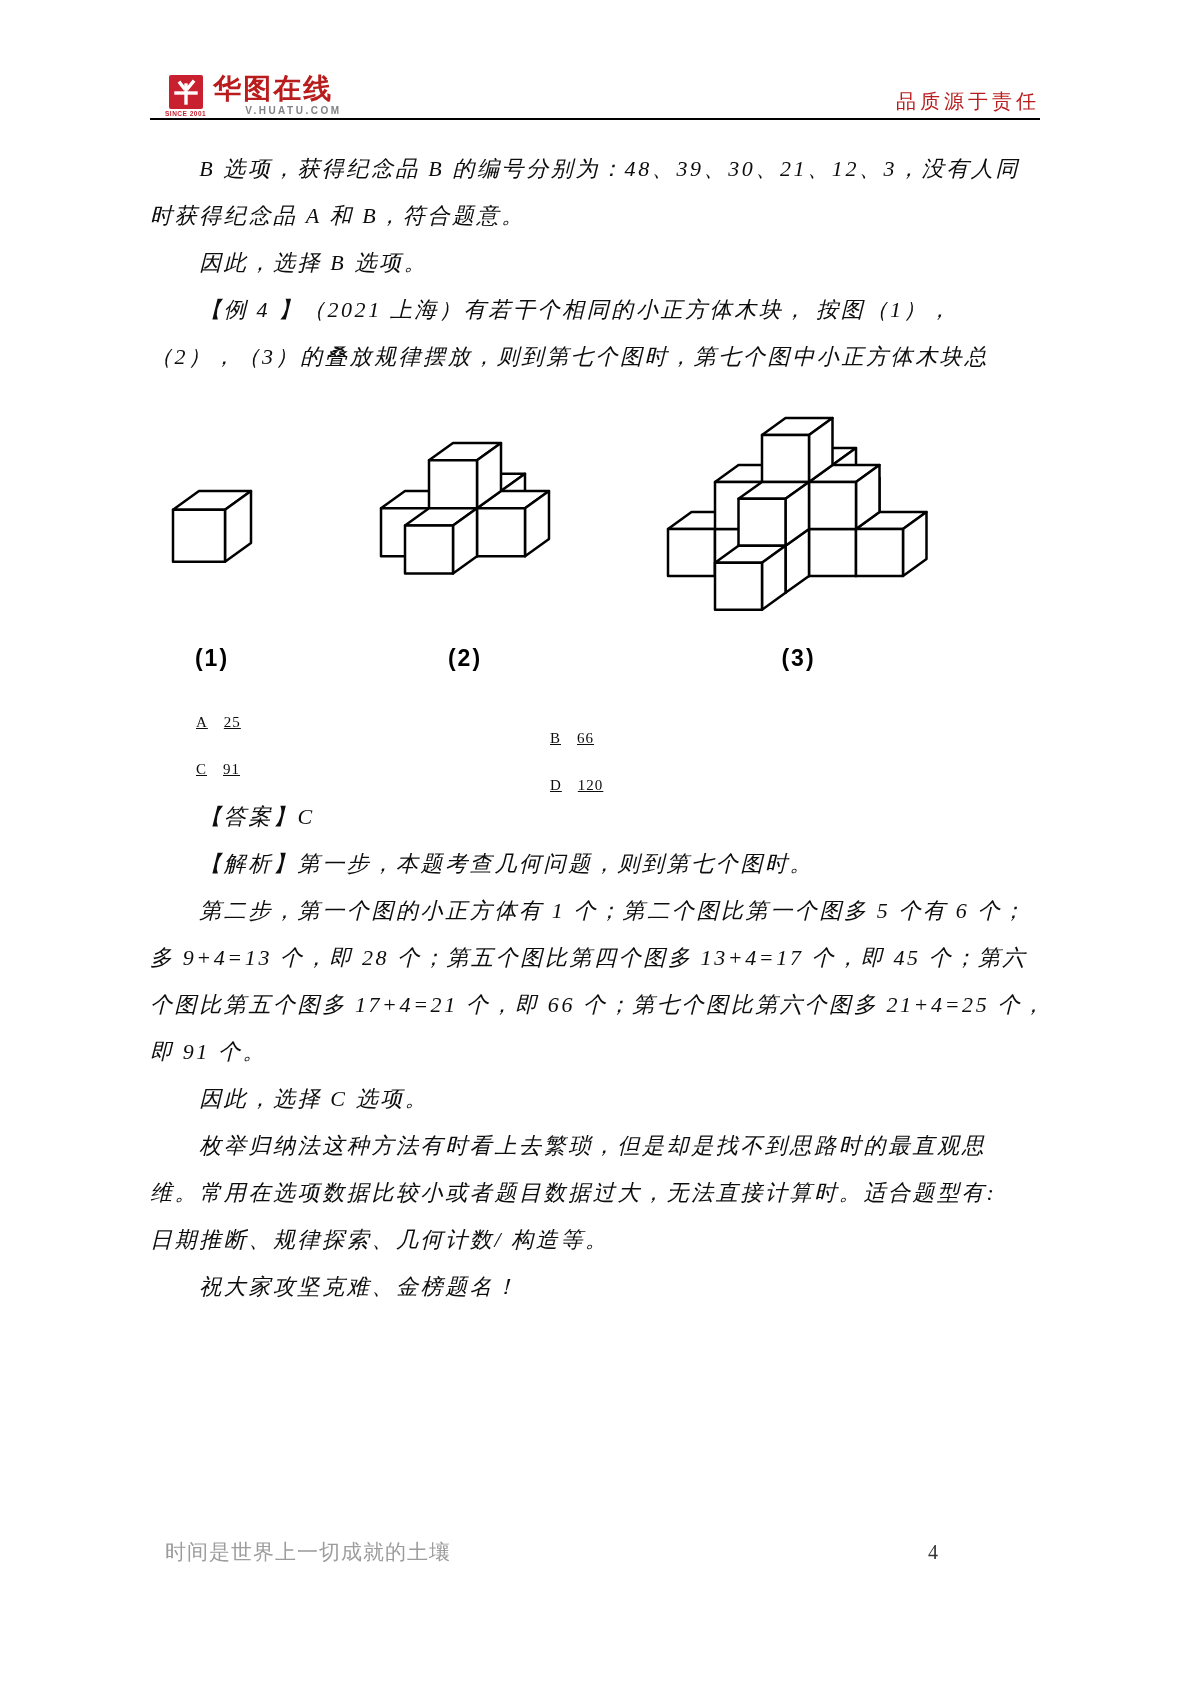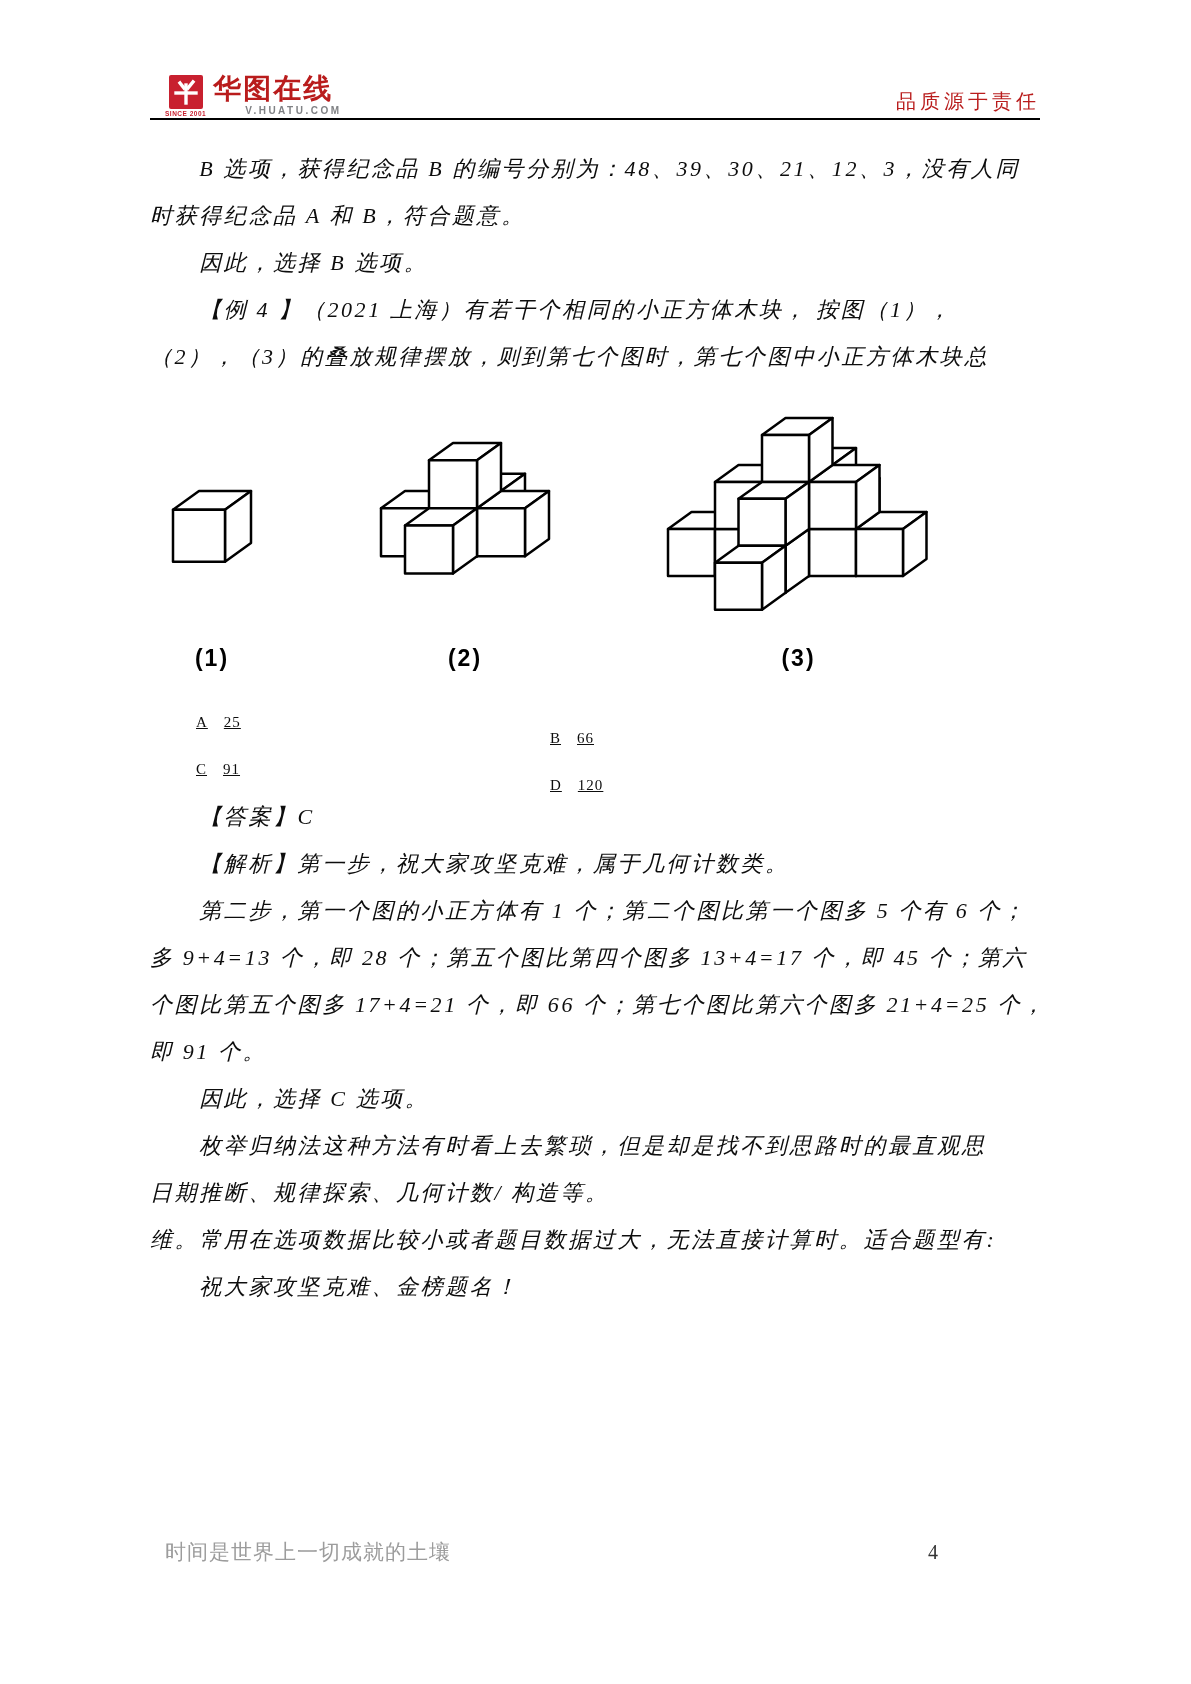--- a/index.html
+++ b/index.html
@@ -194,28 +194,28 @@
         <span class="letter">C</span><span>91</span>
       </div>
       <div class="opt opt-col2">
         <span class="letter">D</span><span>120</span>
       </div>
     </div>
   </div>
 
   <div class="textblock tb-bottom">
       <div class="tline">　　【答案】C</div>
-      <div class="tline">　　【解析】第一步，祝大家攻坚克难，属于几何计数类。</div>
+      <div class="tline">　　【解析】第一步，本题考查几何问题，则到第七个图时。</div>
       <div class="tline">　　第二步，第一个图的小正方体有 1 个；第二个图比第一个图多 5 个有 6 个；</div>
       <div class="tline">多 9+4=13 个，即 28 个；第五个图比第四个图多 13+4=17 个，即 45 个；第六</div>
       <div class="tline">个图比第五个图多 17+4=21 个，即 66 个；第七个图比第六个图多 21+4=25 个，</div>
       <div class="tline">即 91 个。</div>
       <div class="tline">　　因此，选择 C 选项。</div>
       <div class="tline">　　枚举归纳法这种方法有时看上去繁琐，但是却是找不到思路时的最直观思</div>
+      <div class="tline">维。常用在选项数据比较小或者题目数据过大，无法直接计算时。适合题型有:</div>
       <div class="tline">日期推断、规律探索、几何计数/ 构造等。</div>
-      <div class="tline">维。常用在选项数据比较小或者题目数据过大，无法直接计算时。适合题型有:</div>
       <div class="tline">　　祝大家攻坚克难、金榜题名！</div>
     </div>
 
   <div class="footer-motto">时间是世界上一切成就的土壤</div>
   <div class="footer-page">4</div>
 
 </div>
 
 </body></html>

